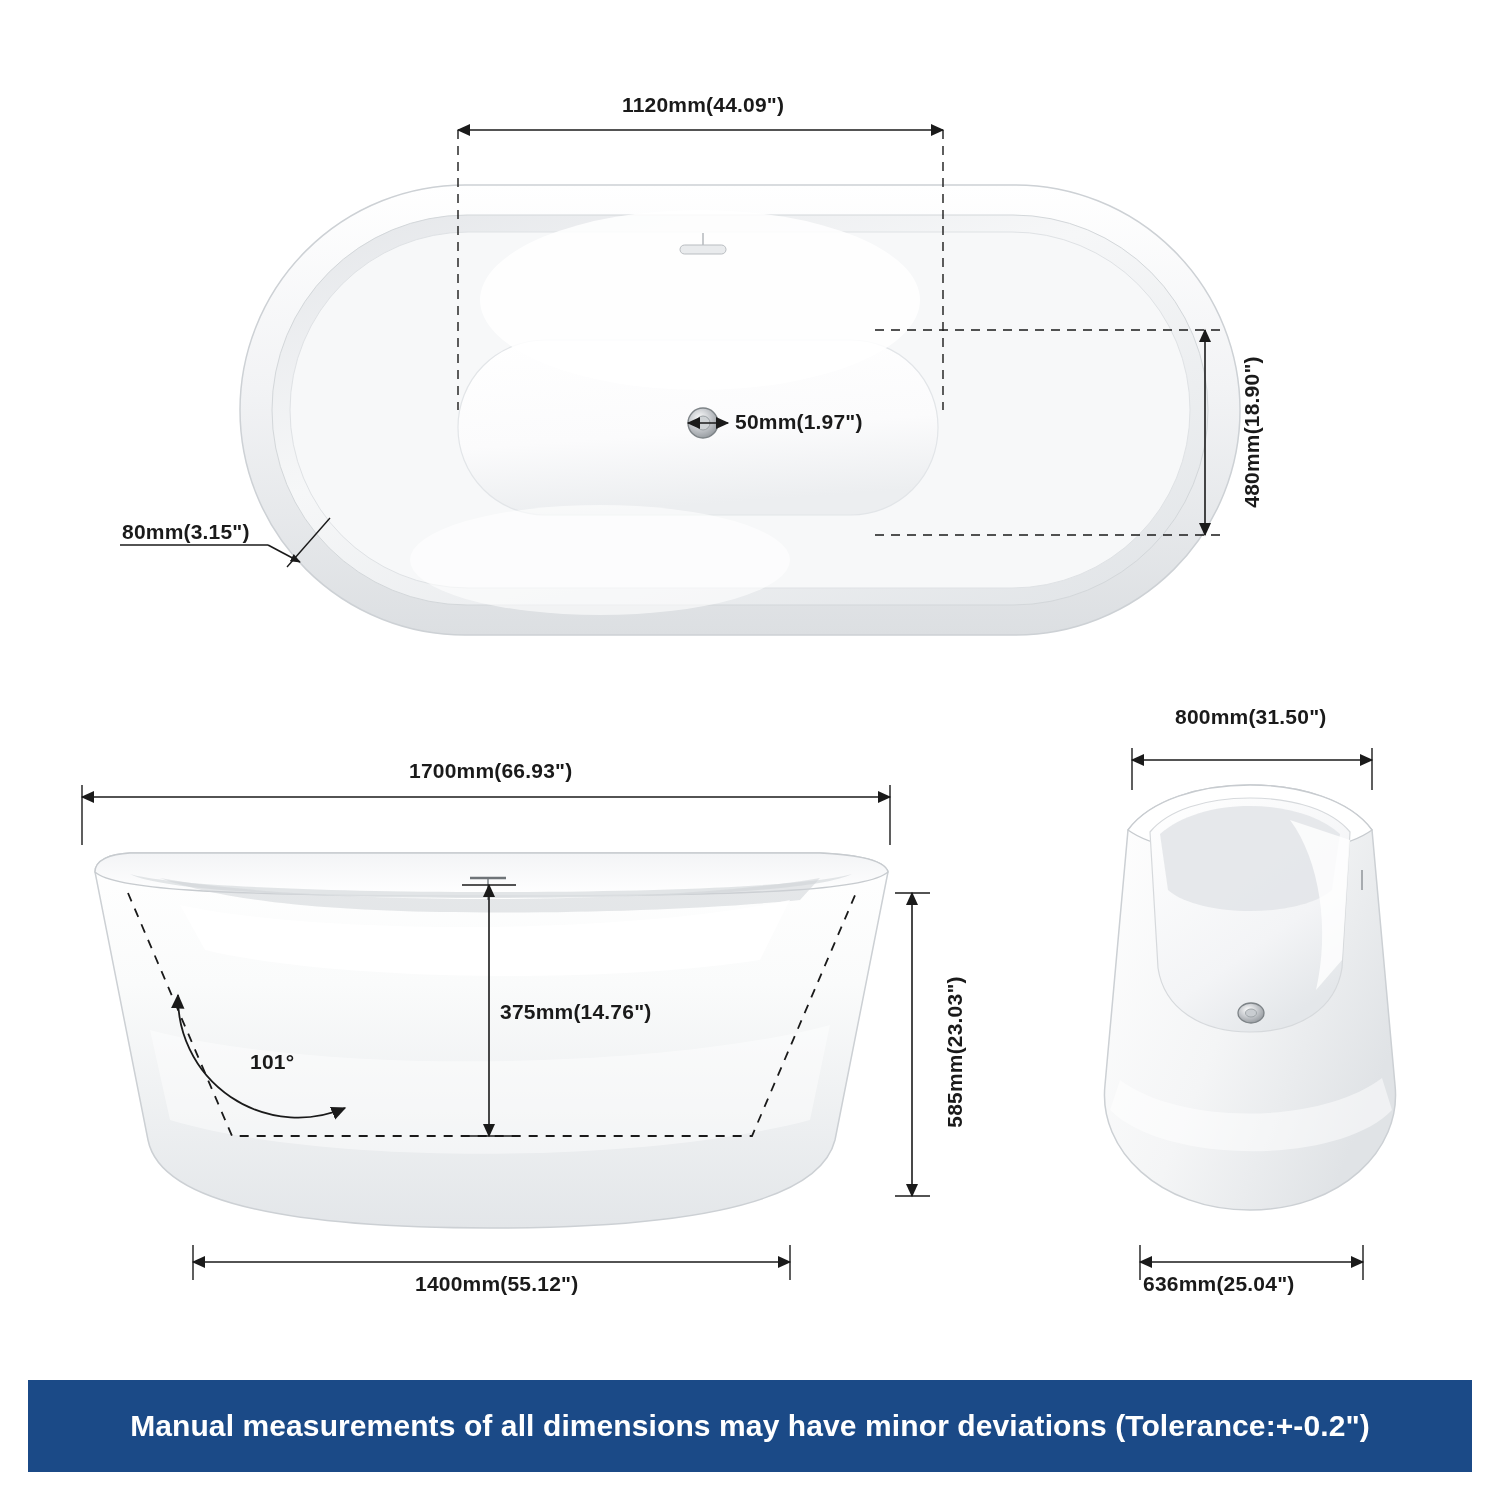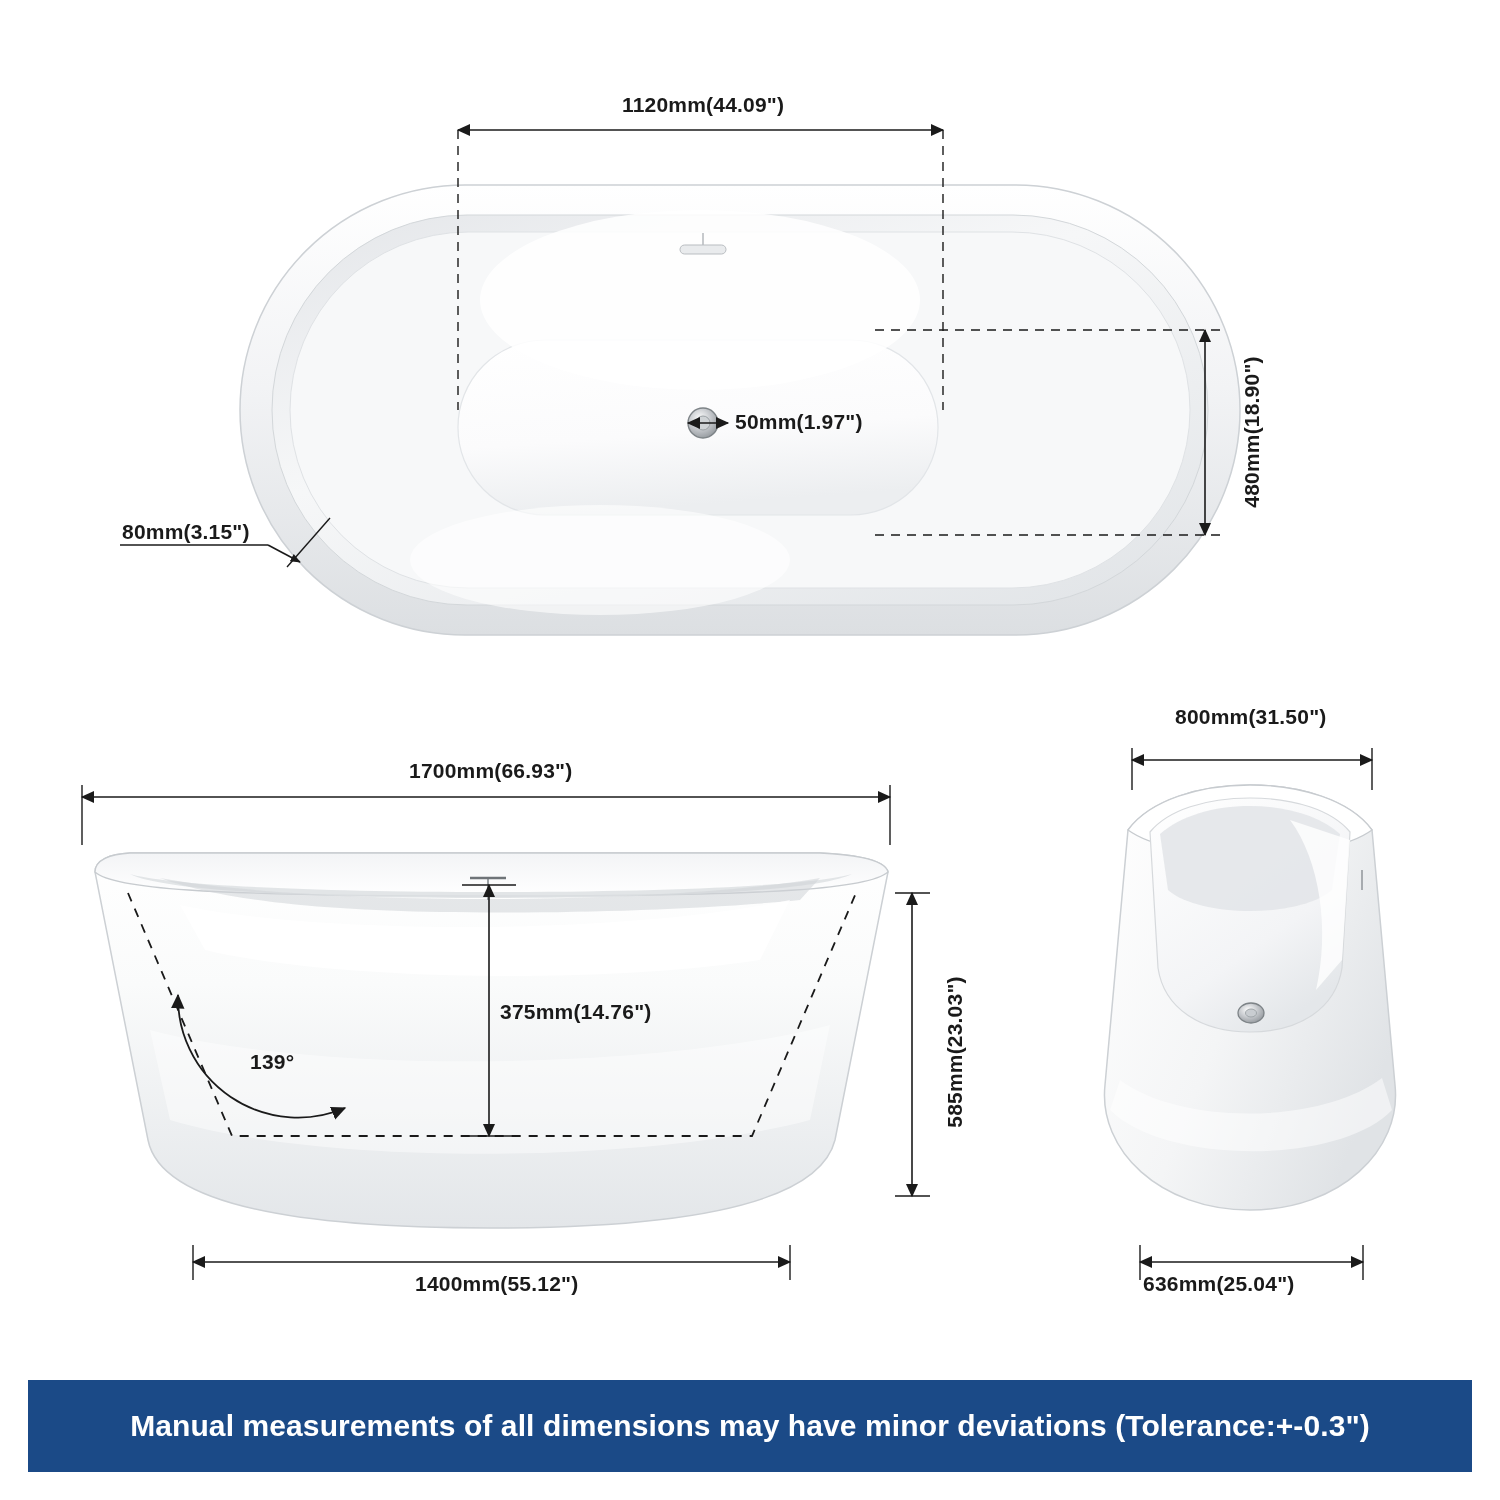--- a/index.html
+++ b/index.html
@@ -253,23 +253,23 @@
   <div class="dim-label" style="left:735px; top:410px; font-size:21px;">50mm(1.97")</div>
 
   <div class="dim-label" style="left:409px; top:759px; font-size:21px;">1700mm(66.93")</div>
 
   <div class="dim-label" style="left:415px; top:1272px; font-size:21px;">1400mm(55.12")</div>
 
   <div class="dim-label" style="left:500px; top:1000px; font-size:21px;">375mm(14.76")</div>
 
   <div class="dim-label vert" style="left:840px; top:1040px; width:230px; text-align:center; font-size:21px;">585mm(23.03")</div>
 
-  <div class="dim-label" style="left:250px; top:1050px; font-size:21px;">139°</div>
+  <div class="dim-label" style="left:250px; top:1050px; font-size:21px;">101°</div>
 
   <div class="dim-label" style="left:1175px; top:705px; font-size:21px;">800mm(31.50")</div>
 
   <div class="dim-label" style="left:1143px; top:1272px; font-size:21px;">636mm(25.04")</div>
 
   <div class="footer">
-    <div class="footer-text">Manual measurements of all dimensions may have minor deviations (Tolerance:+-0.3")</div>
+    <div class="footer-text">Manual measurements of all dimensions may have minor deviations (Tolerance:+-0.2")</div>
   </div>
 
 </div>
 
 </body></html>

